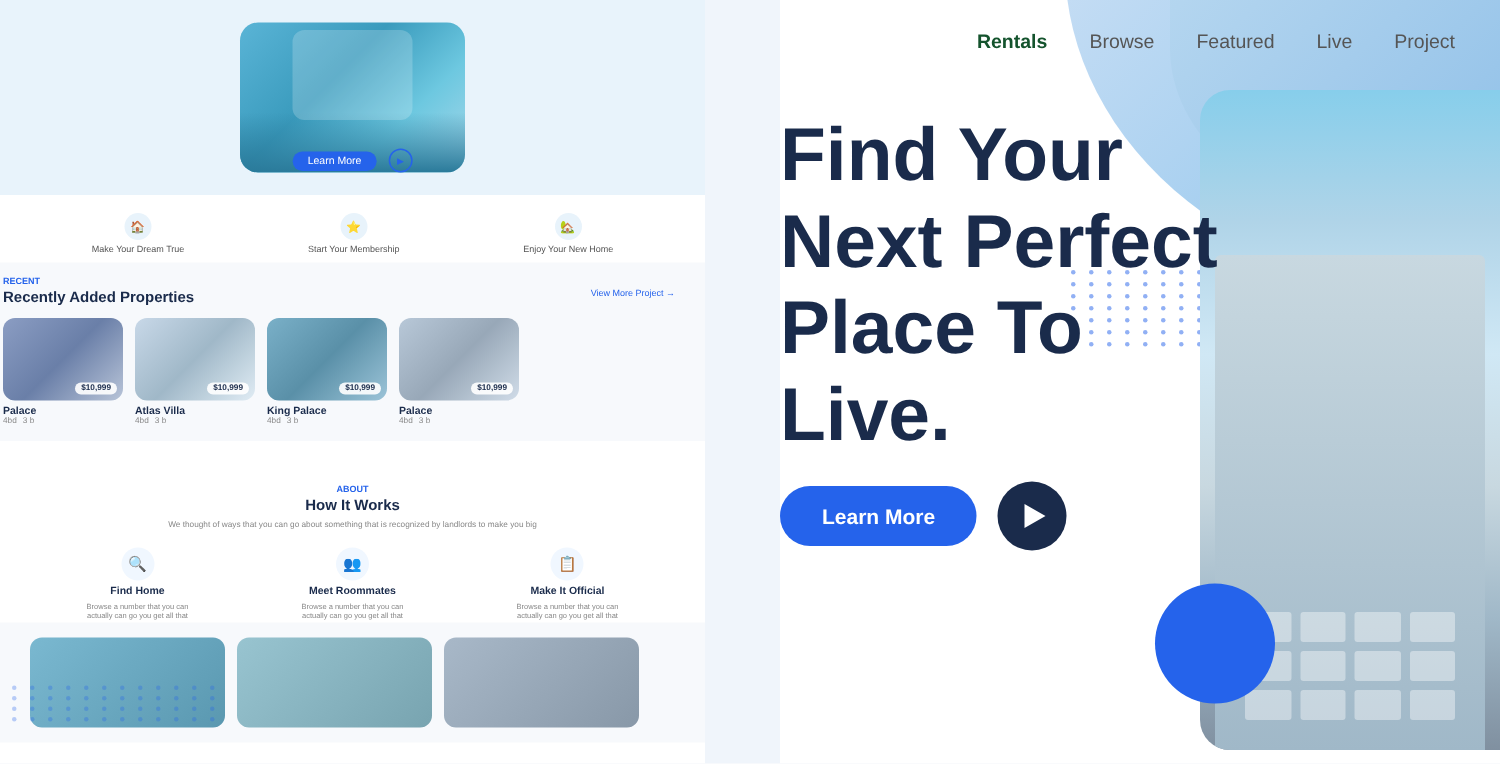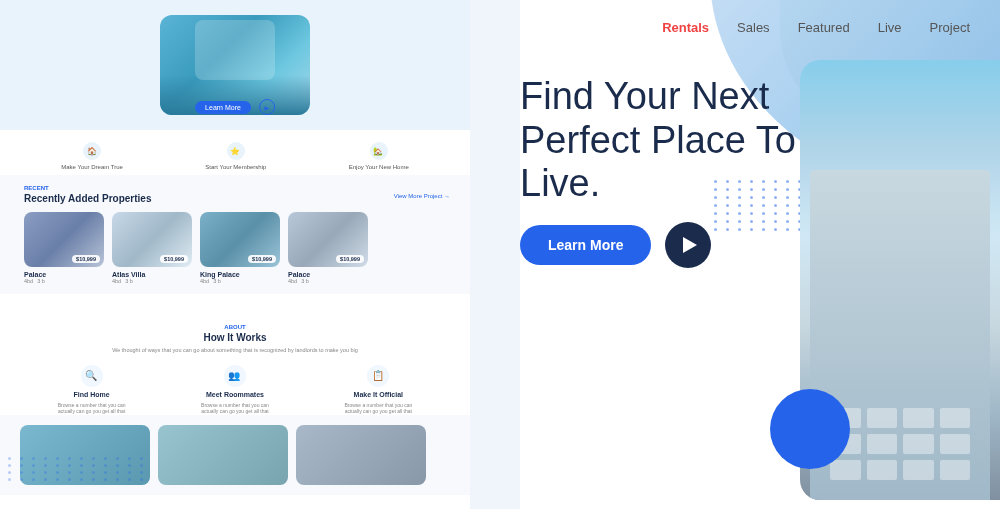--- a/index.html
+++ b/index.html
@@ -125,21 +125,21 @@
       text-align: center;
       max-width: 70px;
     }
 
     
     .mockup-properties {
       position: absolute;
       top: 175px;
       left: 0; right: 0;
       background: #f7f9fc;
-      padding: 10px 24px;
+      padding: 10px 2px;
     }
 
     .mockup-section-tag {
       font-size: 6px;
       color: #2563eb;
       font-weight: 600;
       text-transform: uppercase;
       margin-bottom: 2px;
     }
 
@@ -372,35 +372,35 @@
     }
 
     .nav-item {
       font-size: 13px;
       color: #555;
       cursor: pointer;
       font-weight: 500;
     }
 
     .nav-item.active {
-      color: #ef4444;
+      color: #14532d;
       font-weight: 600;
     }
 
     
     .right-hero {
       position: relative;
       z-index: 10;
       padding: 20px 30px 20px 50px;
       max-width: 380px;
     }
 
     .right-hero-title {
-      font-size: 38px;
-      font-weight: 400;
+      font-size: 50px;
+      font-weight: 700;
       color: #1a2b4b;
       line-height: 1.15;
       margin-bottom: 16px;
     }
 
     .right-hero-desc {
       font-size: 13px;
       color: #666;
       line-height: 1.6;
       margin-bottom: 28px;
@@ -696,21 +696,21 @@
   </div>
 </div>
 
 <div class="right-panel">
   <div class="right-left-bg"></div>
   <div class="right-bg-blob"></div>
   <div class="right-bg-blob2"></div>
 
   <nav class="right-nav">
     <span class="nav-item active">Rentals</span>
-    <span class="nav-item">Sales</span>
+    <span class="nav-item">Browse</span>
     <span class="nav-item">Featured</span>
     <span class="nav-item">Live</span>
     <span class="nav-item">Project</span>
   </nav>
 
   <div class="right-hero">
     <h1 class="right-hero-title">Find Your Next Perfect Place To Live.</h1>
     <div class="right-hero-actions">
       <button class="btn-learn-more">Learn More</button>
       <button class="btn-play-hero">

